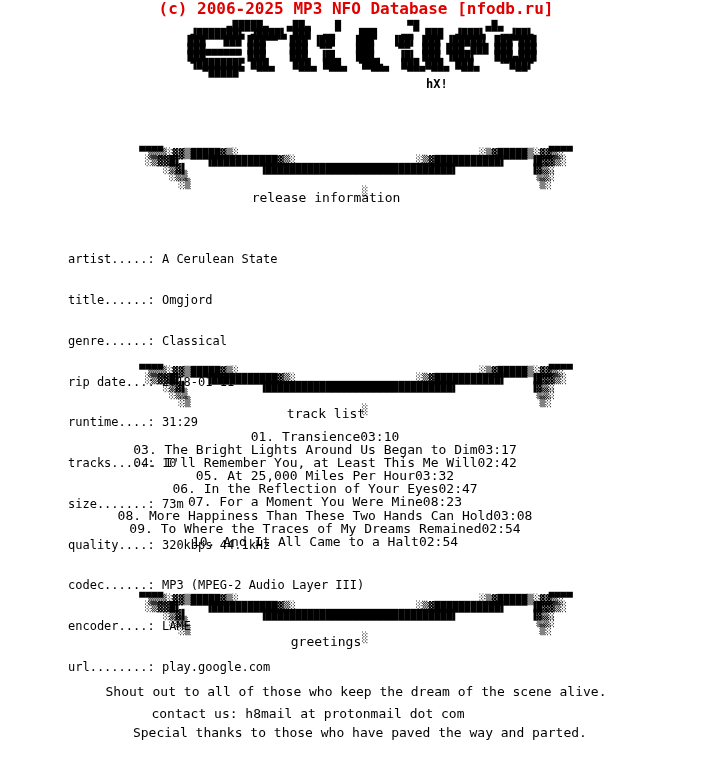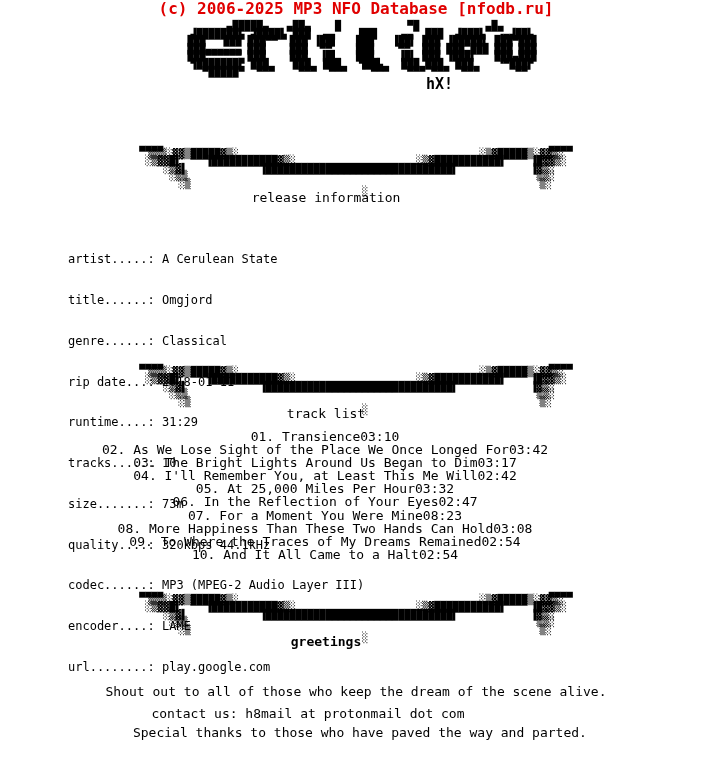--- a/index.html
+++ b/index.html
@@ -53,21 +53,21 @@
     white-space: pre;
     color: #000000;
     text-align: center;
     font-weight: bold;
   }
   .logo-tag {
     position: absolute;
     top: 54px;
     left: 424px;
     font-family: "DejaVu Sans Mono", "Liberation Mono", monospace;
-    font-size: 15px;
+    font-size: 12px;
     line-height: 14px;
     font-weight: bold;
     color: #000000;
     white-space: pre;
     background: #ffffff;
     padding: 1px 2px;
   }
 
   
   .sep {
@@ -97,21 +97,21 @@
     left: 0;
     width: 652px;
     text-align: center;
     font-size: 13px;
     line-height: 16px;
     white-space: pre;
     font-family: "DejaVu Sans Mono", "Liberation Mono", monospace;
   }
   #title-release { top: 190px; }
   #title-tracks  { top: 406px; }
-  #title-greets  { top: 634px; font-weight: bold; }
+  #title-greets  { top: 634px; }
 
   .info-list {
     position: absolute;
     left: 68px;
     top: 226px;
     font-size: 12px;
     line-height: 13.6px;
     white-space: pre;
   }
   .info-row { white-space: pre; }
@@ -206,21 +206,20 @@
  ░▒▓▌            ▐███████████████████████████████▌            ▐▓▒░
   ░▒▒                                                          ▒▒░
    ░▒                                                          ▒░
    ░</pre>
 </div>
 
 <div class="section-title" id="title-tracks">track list</div>
 
 <div class="track-list">
   <div class="track-row"><span class="track-name">01. Transience</span><span class="track-time">03:10</span></div>
-  <div class="track-row"><span class="track-name">02. As We Lose Sight of the Place We Once Longed For</span><span class="track-time">03:42</span></div>
   <div class="track-row"><span class="track-name">03. The Bright Lights Around Us Began to Dim</span><span class="track-time">03:17</span></div>
   <div class="track-row"><span class="track-name">04. I'll Remember You, at Least This Me Will</span><span class="track-time">02:42</span></div>
   <div class="track-row"><span class="track-name">05. At 25,000 Miles Per Hour</span><span class="track-time">03:32</span></div>
   <div class="track-row"><span class="track-name">06. In the Reflection of Your Eyes</span><span class="track-time">02:47</span></div>
   <div class="track-row"><span class="track-name">07. For a Moment You Were Mine</span><span class="track-time">08:23</span></div>
   <div class="track-row"><span class="track-name">08. More Happiness Than These Two Hands Can Hold</span><span class="track-time">03:08</span></div>
   <div class="track-row"><span class="track-name">09. To Where the Traces of My Dreams Remained</span><span class="track-time">02:54</span></div>
   <div class="track-row"><span class="track-name">10. And It All Came to a Halt</span><span class="track-time">02:54</span></div>
 </div>
 

